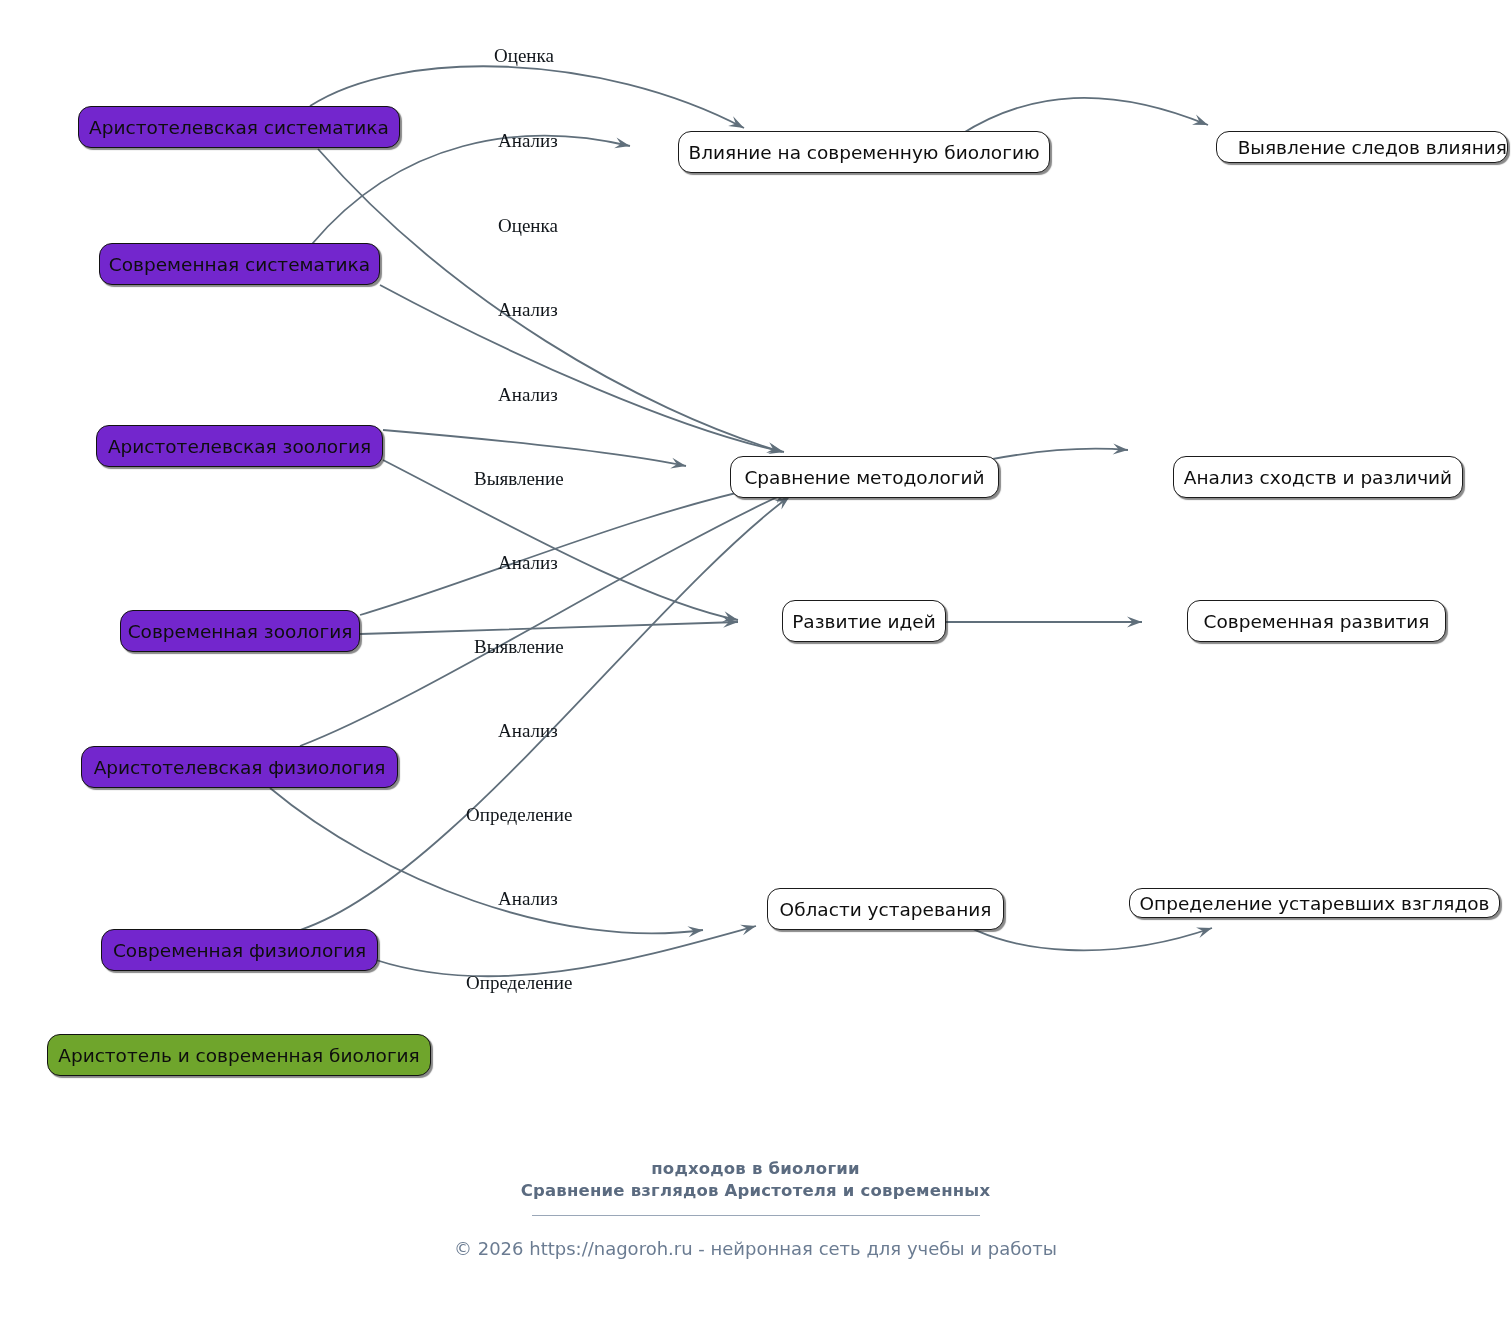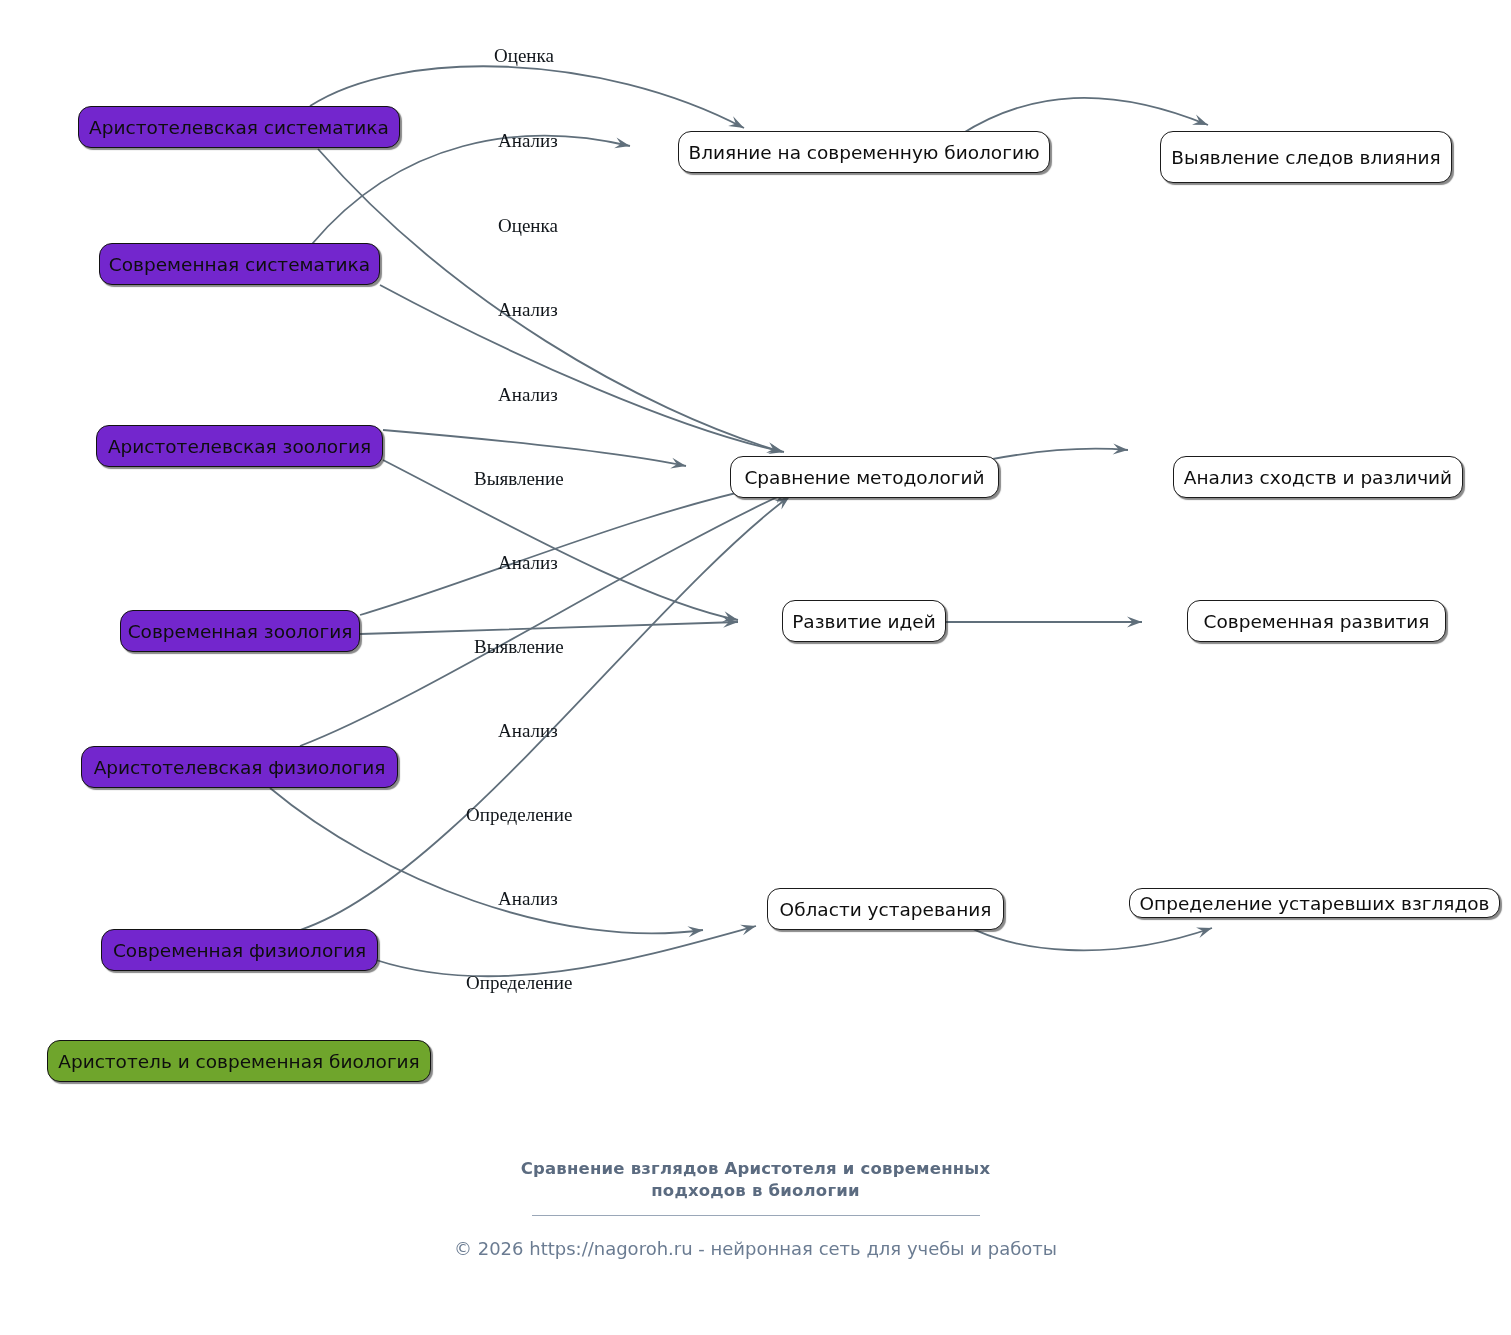--- a/index.html
+++ b/index.html
@@ -62,21 +62,20 @@
     background: #ffffff;
     margin-left: 40px;
   }
   .node.accent {
     background: #7326cd;
     border-color: #121212;
   }
   .node.root {
     background: #6fa52c;
     border-color: #121212;
-    margin-top: 6px;
   }
   #footer {
     position: absolute;
     left: 0;
     width: 1511px;
     text-align: center;
     font-family: "DejaVu Sans", sans-serif;
   }
   #footer-title {
     font-size: 16.5px;
@@ -198,21 +197,21 @@
       </div>
       <div class="node accent" style="left: 101px; top: 929px; width: 277px; height: 42px;">
         <span>Современная физиология</span>
       </div>
       <div class="node root" style="left: 47px; top: 1034px; width: 384px; height: 42px;">
         <span>Аристотель и современная биология</span>
       </div>
       <div class="node plain" style="left: 638px; top: 131px; width: 372px; height: 42px;">
         <span>Влияние на современную биологию</span>
       </div>
-      <div class="node plain" style="left: 1120px; top: 131px; width: 292px; height: 52px;">
+      <div class="node plain" style="left: 1176px; top: 131px; width: 292px; height: 32px; justify-content: flex-end;">
         <span>Выявление следов влияния</span>
       </div>
       <div class="node plain" style="left: 690px; top: 456px; width: 269px; height: 42px;">
         <span>Сравнение методологий</span>
       </div>
       <div class="node plain" style="left: 1133px; top: 456px; width: 290px; height: 42px;">
         <span>Анализ сходств и различий</span>
       </div>
       <div class="node plain" style="left: 742px; top: 600px; width: 164px; height: 42px;">
         <span>Развитие идей</span>
@@ -224,18 +223,18 @@
         <span>Области устаревания</span>
       </div>
       <div class="node plain" style="left: 1089px; top: 888px; width: 371px; height: 30px;">
         <span>Определение устаревших взглядов</span>
       </div>
     </div>
 </div>
 
 <div id="footer" style="top:1158px;">
   <div id="footer-title">
+    <div>подходов в биологии</div>
     <div>Сравнение взглядов Аристотеля и современных</div>
-    <div>подходов в биологии</div>
   </div>
   <div id="footer-rule"></div>
   <div id="footer-credit">© 2026 https://nagoroh.ru - нейронная сеть для учебы и работы</div>
 </div>
 
 </body></html>

